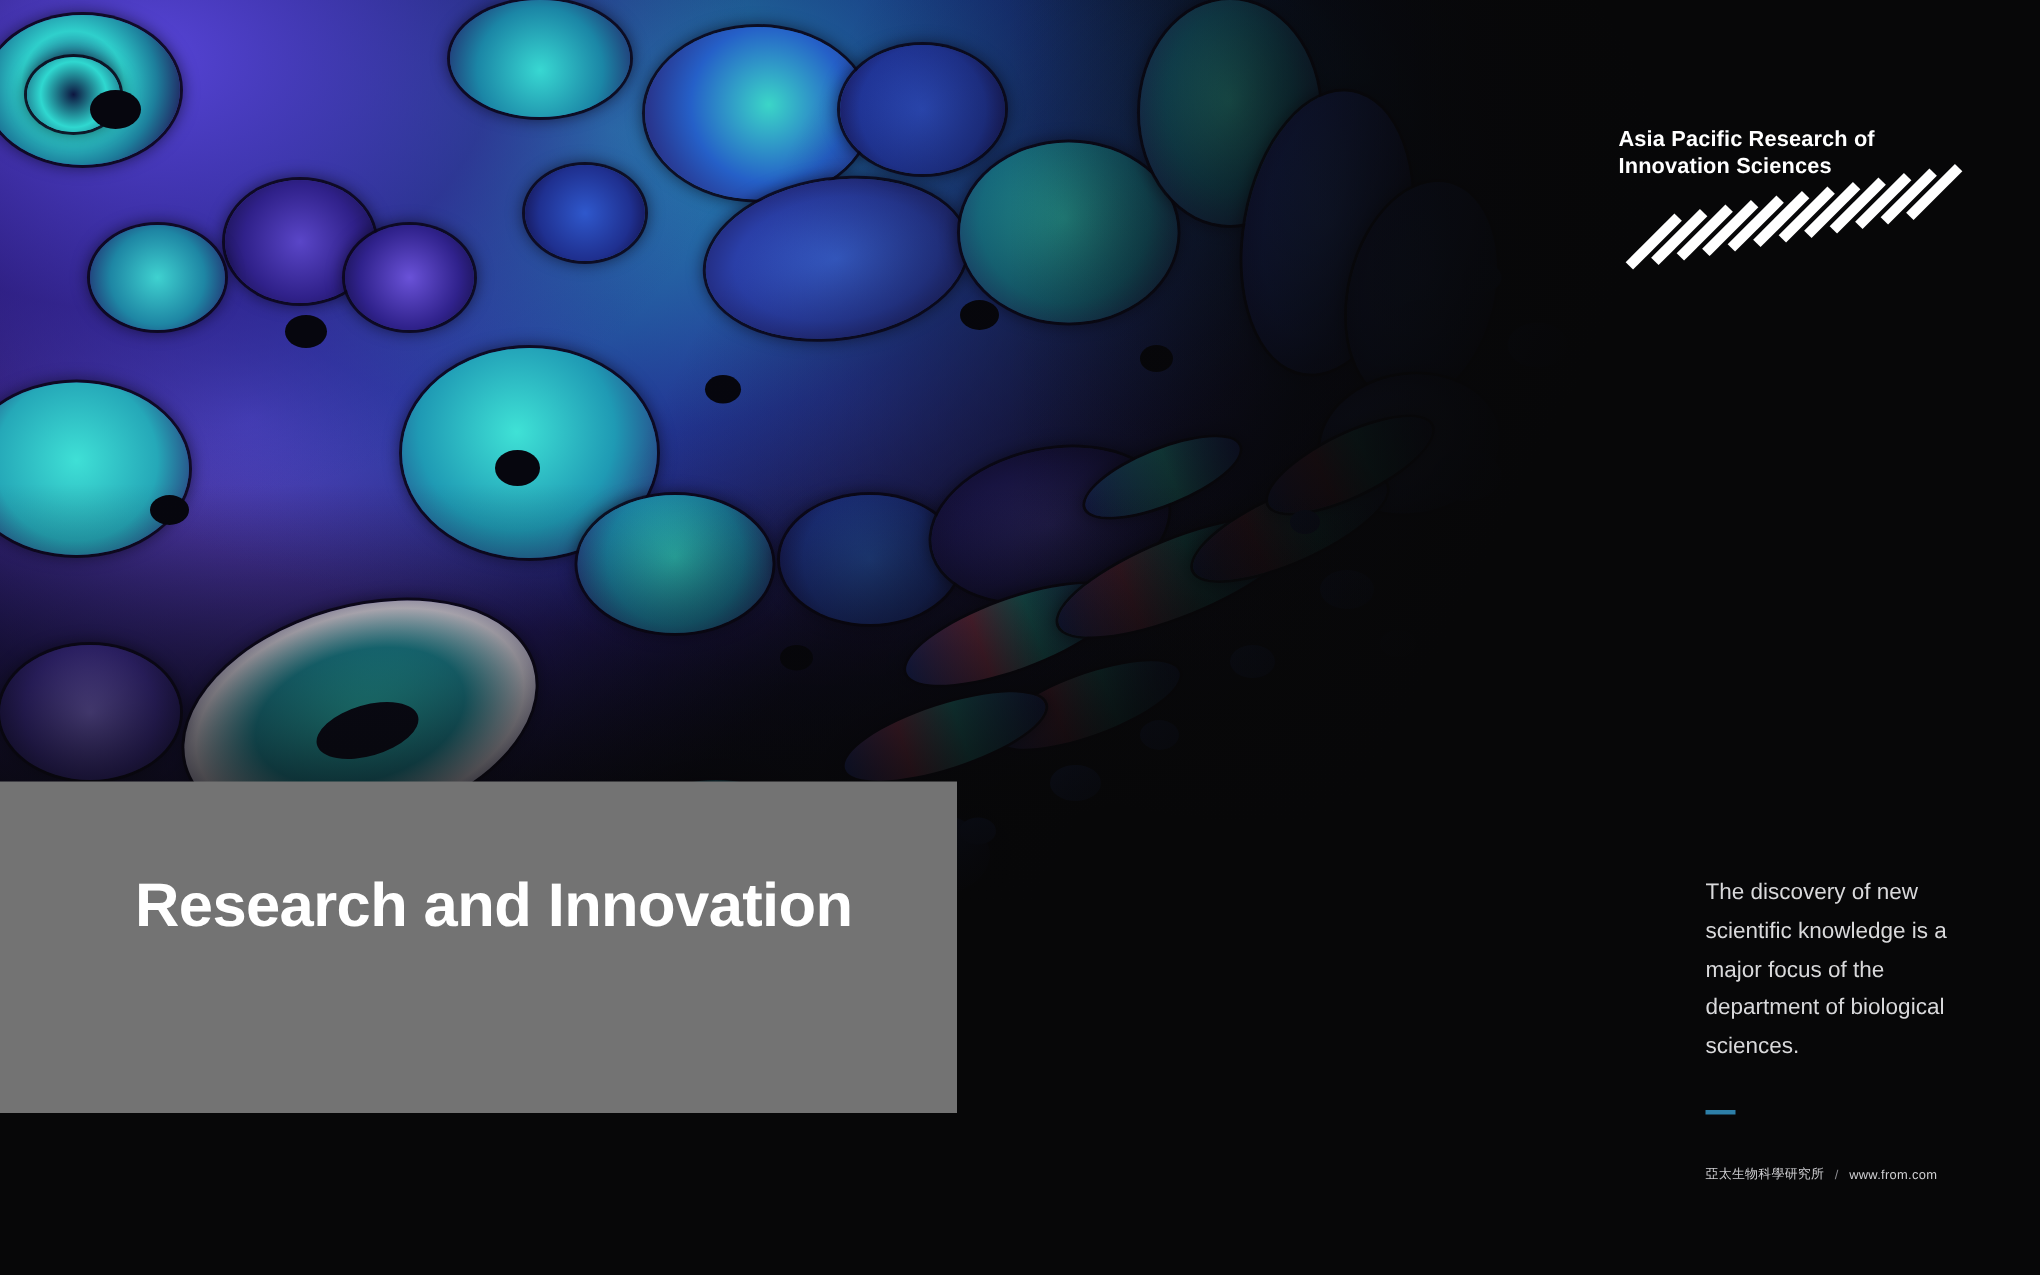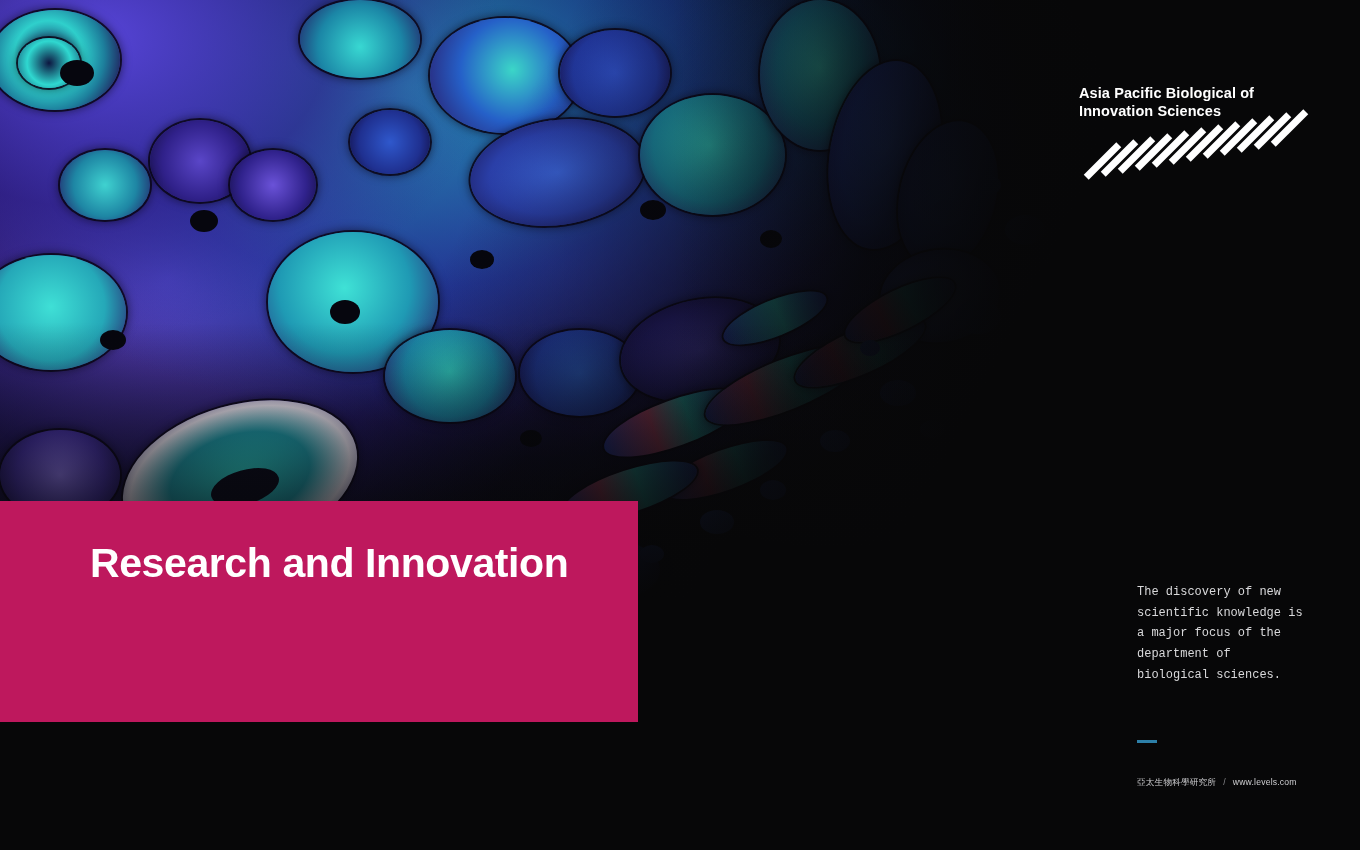--- a/index.html
+++ b/index.html
@@ -56,24 +56,24 @@
        rgba(7,7,8,0) 0%, rgba(7,7,8,0) 56%,
        rgba(7,7,8,.5) 76%, rgba(7,7,8,1) 96%);
   }
 
   
   .cell { position:absolute; border-radius:50%; }
   .cell.rim { box-shadow:0 0 0 2px rgba(10,6,24,.85), 0 0 10px 2px rgba(8,6,20,.6); }
 
   
   .title-panel {
-    position:absolute; left:0; top:501px;
+    position:absolute; left:0; top:521px;
     width:638px; height:221px;
-    background:#be185d;
-    padding:40px 0 0 90px;
+    background:#737373;
+    padding:60px 0 0 90px;
   }
   .title-line {
     color:#ffffff;
     font-size:41px;
     font-weight:bold;
     line-height:1.12;
     letter-spacing:-0.4px;
   }
   .title-sub {
     margin-top:17px;
@@ -102,35 +102,34 @@
     background:#ffffff;
     transform:rotate(45deg);
     transform-origin:center;
   }
 
   
   .copy {
     position:absolute; left:1137px; top:582px;
     width:170px;
     color:#d9d9db;
-    font-size:12px;
+    font-size:15px;
     line-height:1.72;
-    font-family:Liberation Mono, monospace;
   }
   .copy p + p { margin-top:0; }
 
   .rule {
     position:absolute; left:1137px; top:740px;
     width:20px; height:3px;
     background:#2d7fa8;
   }
 
   .footer {
     position:absolute; left:1137px; top:777px;
-    display:flex; gap:7px;
+    display:flex; align-items:center; gap:7px;
     color:#cfcfd2;
     font-size:8.6px;
     letter-spacing:.2px;
     white-space:nowrap;
   }
   .footer .sep { color:#8b8b90; }
 </style>
 </head>
 <body>
 
@@ -202,21 +201,21 @@
       <div class="cell" style="left:100px;top:330px;width:26px;height:20px;background:#06060e;"></div>
       <div class="cell" style="left:520px;top:430px;width:22px;height:17px;background:#06060e;"></div>
     </div>
 
     <div class="art-layer art-fade"></div>
     <div class="art-layer art-fade-right"></div>
     <div class="art-layer art-fade-bottom"></div>
   </div>
 
   <div class="logo">
-    <div class="logo-word">Asia Pacific Biological of</div>
+    <div class="logo-word">Asia Pacific Research of</div>
     <div class="logo-word">Innovation Sciences</div>
     <div class="logo-mark">
       <div class="logo-bar" style="left:0px;  top:26px;"></div>
       <div class="logo-bar" style="left:17px; top:23px;"></div>
       <div class="logo-bar" style="left:34px; top:20px;"></div>
       <div class="logo-bar" style="left:51px; top:17px;"></div>
       <div class="logo-bar" style="left:68px; top:14px;"></div>
       <div class="logo-bar" style="left:85px; top:11px;"></div>
       <div class="logo-bar" style="left:102px;top:8px;"></div>
       <div class="logo-bar" style="left:119px;top:5px;"></div>
@@ -233,16 +232,16 @@
 
   <div class="copy">
     <p>The discovery of new scientific knowledge is a major focus of the department of biological sciences.</p>
   </div>
 
   <div class="rule"></div>
 
   <div class="footer">
     <span>亞太生物科學研究所</span>
     <span class="sep">/</span>
-    <span>www.levels.com</span>
+    <span>www.from.com</span>
   </div>
 
 </div>
 
 </body></html>

